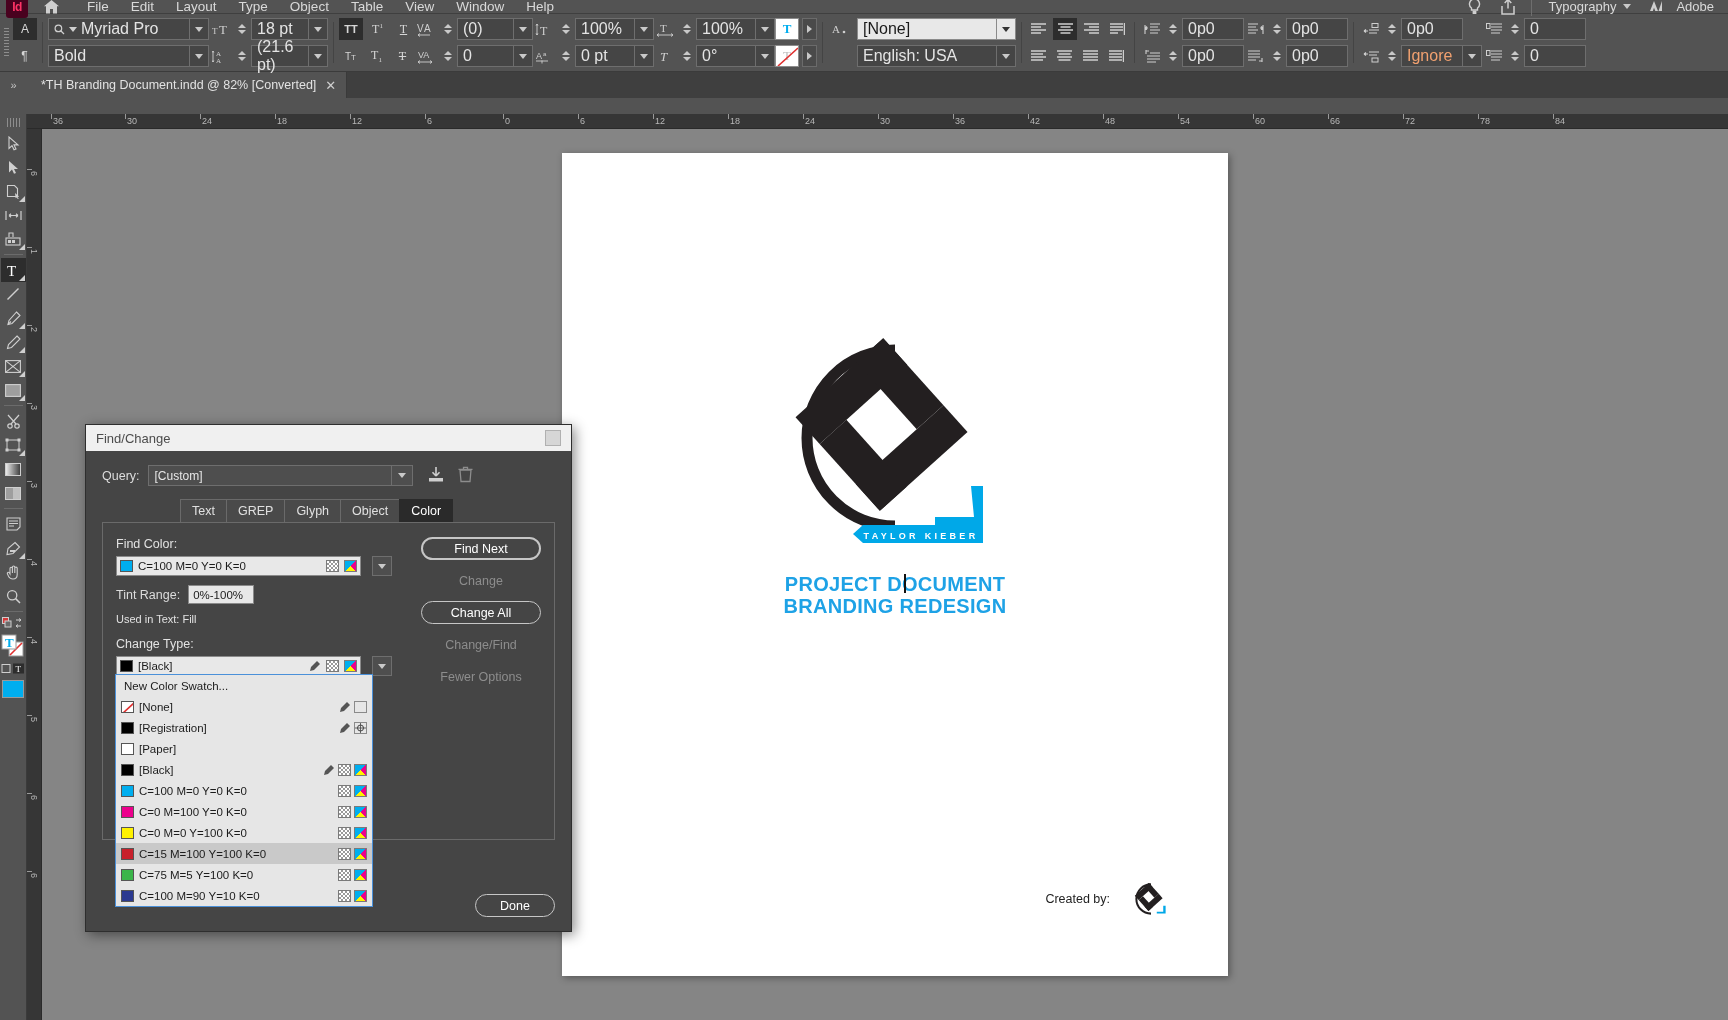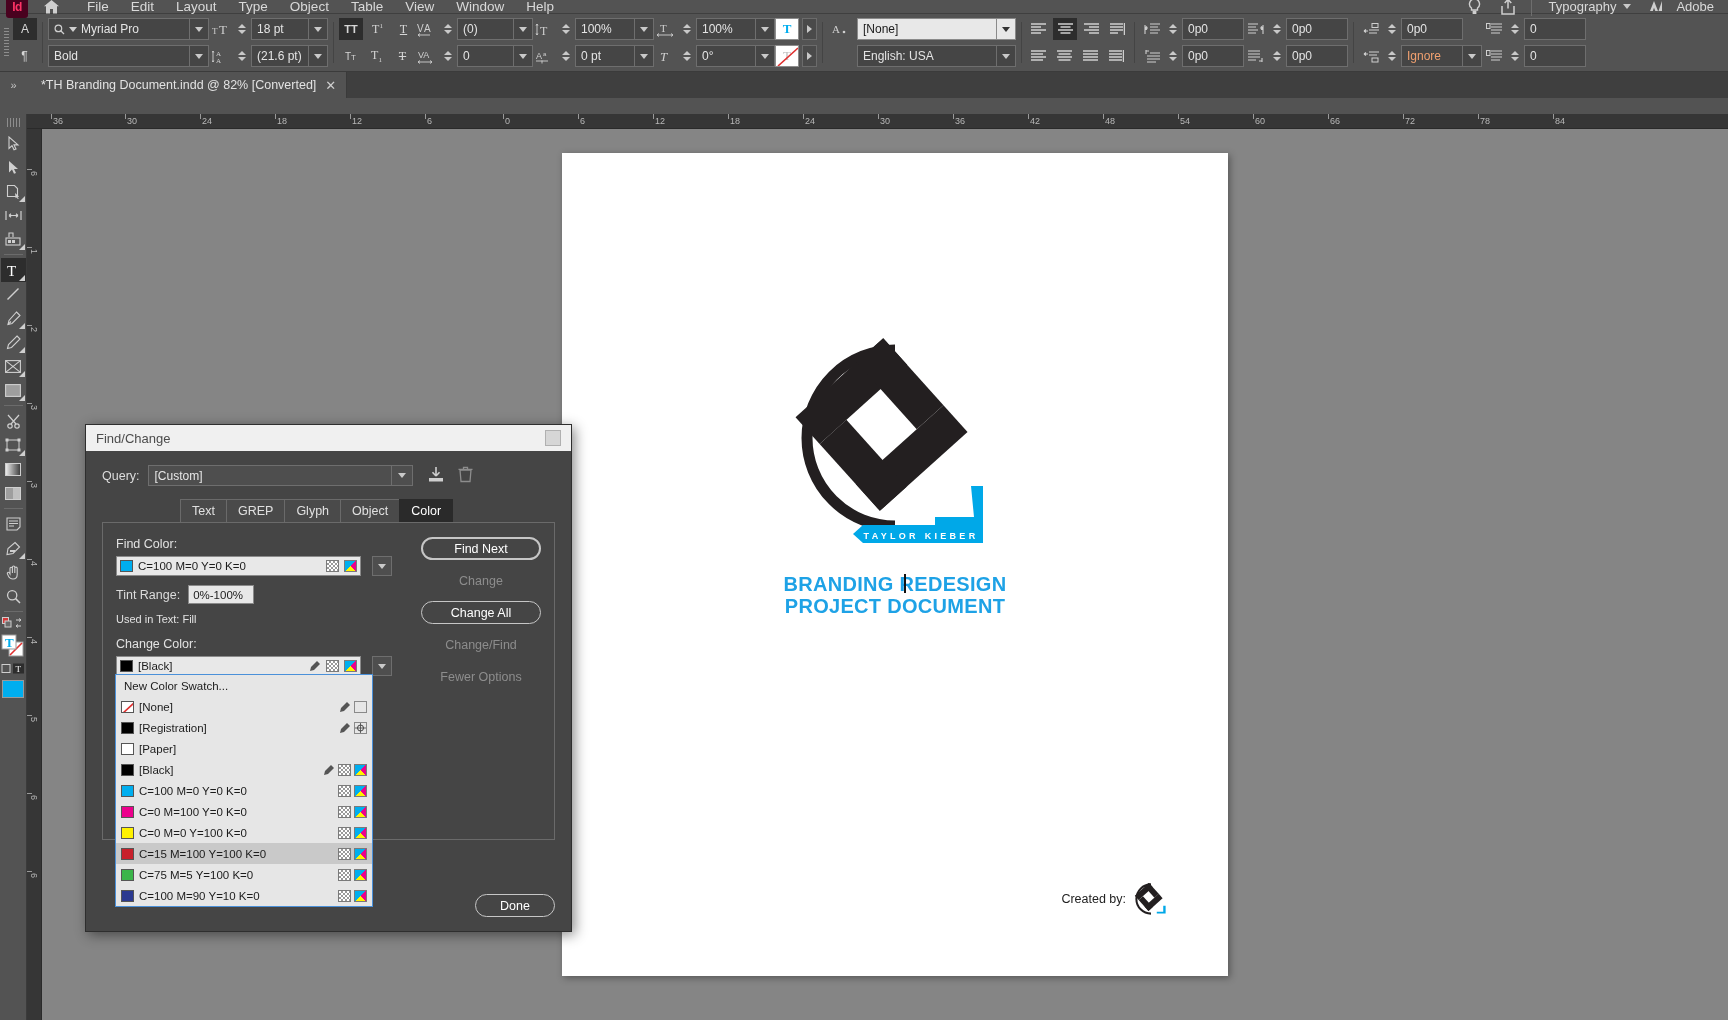--- a/index.html
+++ b/index.html
@@ -50,21 +50,21 @@
     width:24px;height:22px;border:1px solid #6b6b6b;background:#4a4a4a;
     display:flex;align-items:center;justify-content:center;font-size:12px;color:#d6d6d6;
     cursor:default;
   }
   .sq-btn.flat { border:none;background:transparent;width:23px; }
   .sq-btn.active { background:#2d2d2d; border-color:#2d2d2d; }
   .icon-box { width:23px;height:22px;display:flex;align-items:center;justify-content:center;color:#cfcfcf; }
 
   .field {
     height:22px;background:#454545;border:1px solid #6e6e6e;color:#e4e4e4;
-    display:flex;align-items:center;padding:0 5px;font-size:12px;
+    display:flex;align-items:center;padding:0 5px;font-size:16px;
   }
   .field.light { background:#e8e8e8; color:#1a1a1a; border-color:#8a8a8a; }
   .combo { display:flex;align-items:stretch; }
   .combo .drop {
     width:19px;background:#454545;border:1px solid #6e6e6e;border-left:none;
     display:flex;align-items:center;justify-content:center;
   }
   .combo .drop.light { background:#e8e8e8;border-color:#8a8a8a; }
   .stepper {
     width:13px;height:22px;display:flex;flex-direction:column;
@@ -128,21 +128,21 @@
     background:#ffffff; box-shadow:2px 2px 7px rgba(0,0,0,.35);
   }
   .logo-wrap { position:absolute; left:50%; top:185px; transform:translateX(-50%); width:200px; height:220px;}
   .doc-title {
     position:absolute; left:0; right:0; top:420px; text-align:center;
     color:#1ea2e6; font-weight:bold; font-size:20px; line-height:1.12;
     letter-spacing:0.3px;
   }
   .text-caret { position:absolute; width:1.5px; height:19px; background:#111; left:342px; top:421px;}
   .created-row {
-    position:absolute; right:60px; bottom:60px; display:flex; align-items:center; gap:8px;
+    position:absolute; right:60px; bottom:60px; display:flex; align-items:center; gap:24px;
     color:#222; font-size:12.5px;
   }
 
   
   .dialog {
     position:absolute; left:85px; top:310px; width:487px; height:508px;
     background:#454545; box-shadow:3px 3px 12px rgba(0,0,0,.45);
     z-index:40; border:1px solid #2e2e2e;
   }
   .dlg-title {
@@ -1018,22 +1018,22 @@
           </g>
 
           <path d="M176 148 h12 v40 h-48 v-9 h39 z" fill="#00a8e8"></path>
 
           <path d="M58 196 l10 -9 h120 v18 H68 z" fill="#00a8e8"></path>
           <text x="126" y="201" font-size="9" fill="#ffffff" font-weight="bold" text-anchor="middle" letter-spacing="3.3" font-family="Liberation Sans, sans-serif">TAYLOR KIEBER</text>
         </svg>
       </div>
 
       <div class="doc-title" style="color: rgb(30, 162, 230);">
+        <div>PROJECT DOCUMENT</div>
         <div>BRANDING REDESIGN</div>
-        <div>PROJECT DOCUMENT</div>
       </div>
       <div class="text-caret"></div>
 
       <div class="created-row">
         <span>Created by:</span>
         <svg width="34" height="34" viewBox="0 0 200 200">
           <path d="M100 14 A86 86 0 1 0 100 186" fill="none" stroke="#231f20" stroke-width="12"></path>
           <g transform="rotate(-42 100 100)">
             <rect x="42" y="22" width="112" height="34" fill="#231f20"></rect>
             <rect x="42" y="108" width="112" height="34" fill="#231f20"></rect>
@@ -1100,21 +1100,21 @@
             </div>
         </div>
 
         <div class="row" style="margin-top:9px">
           <span class="lbl">Tint Range:</span>
           <span class="tint-field">0%-100%</span>
         </div>
 
         <div class="used-in">Used in Text: Fill</div>
 
-        <div class="sect-label" style="margin-top:12px">Change Color:</div>
+        <div class="sect-label" style="margin-top:12px">Change Type:</div>
         <div class="row">
           <div class="color-field">
             <span class="sw" id="change-sw" style="background: rgb(0, 0, 0);"></span>
             <span class="cf-text">[Black]</span>
             <span class="eyedrop">
               <svg width="12" height="12" viewBox="0 0 12 12">
                   <path d="M8 1 11 4 5 10 1 11 2 7z" fill="#555"></path>
                 </svg>
             </span>
             <span class="mini checker"></span>

